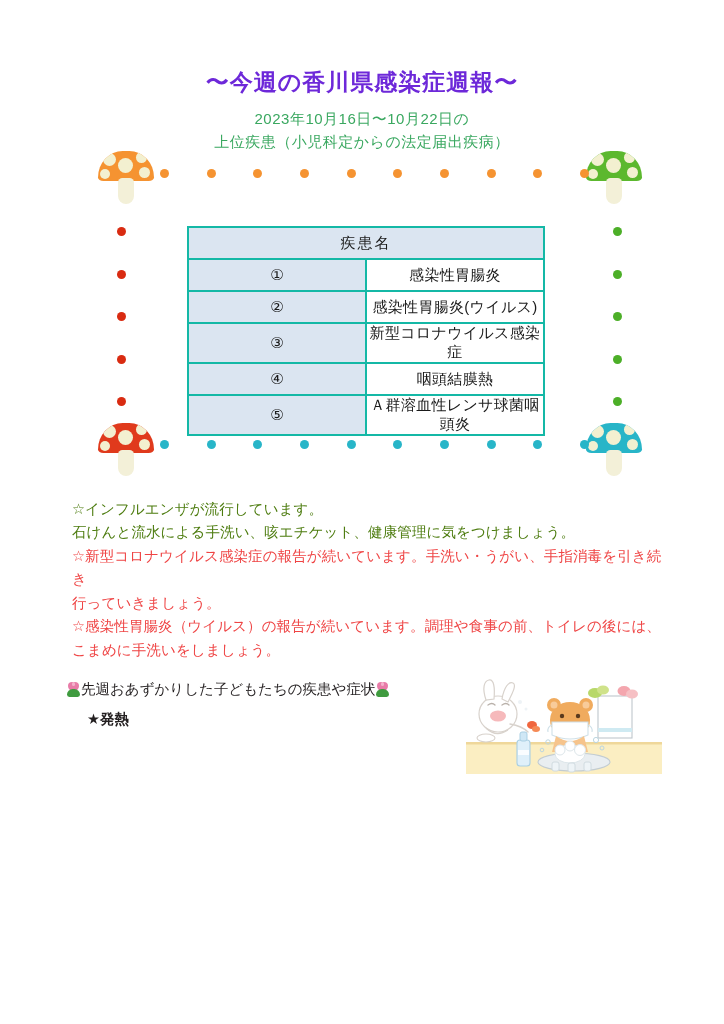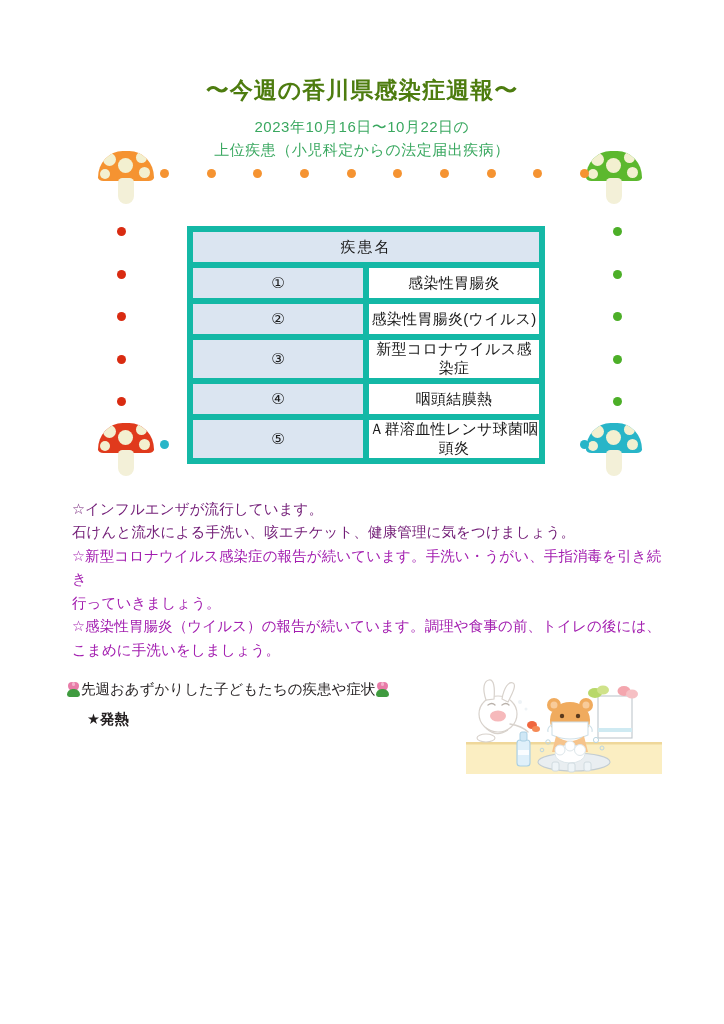--- a/index.html
+++ b/index.html
@@ -17,26 +17,26 @@
 
   
   .header {
     position: absolute;
     top: 68px;
     left: 0;
     width: 724px;
     text-align: center;
   }
   .doc-title {
-    color: #4d7c0f;
+    color: #6d28d9;
     font-size: 23px;
     font-weight: bold;
     letter-spacing: 1px;
     line-height: 1.25;
-    margin: 8px;
+    margin: 0;
   }
   .doc-subtitle {
     color: #3aa860;
     font-size: 15px;
     line-height: 1.55;
     margin: 10px 0 0 0;
     letter-spacing: 0.5px;
   }
   .doc-subtitle .sub-line { display: block; }
 
@@ -118,21 +118,21 @@
     top: 226px;
     left: 187px;
     width: 358px;
   }
   table.disease-table {
     border-collapse: collapse;
     width: 100%;
     table-layout: fixed;
   }
   table.disease-table td, table.disease-table th {
-    border: 6px solid #14b8a6;
+    border: 2px solid #14b8a6;
     height: 30px;
     font-size: 15px;
     font-weight: normal;
     color: #1a1a1a;
     padding: 0;
   }
   th.table-header {
     background: #dbe5f1;
     text-align: center;
     font-size: 17px;
@@ -155,24 +155,24 @@
   
   .notes {
     position: absolute;
     top: 498px;
     left: 72px;
     width: 590px;
   }
   .note-line {
     font-size: 14.5px;
     line-height: 1.62;
-    color: #a21caf;
+    color: #ef4444;
     letter-spacing: 0.1px;
   }
-  .note-line.accent { color: #701a75; }
+  .note-line.accent { color: #4d7c0f; }
 
   
   .symptoms {
     position: absolute;
     top: 679px;
     left: 67px;
     width: 380px;
   }
   .symptoms-title {
     font-size: 14.5px;

